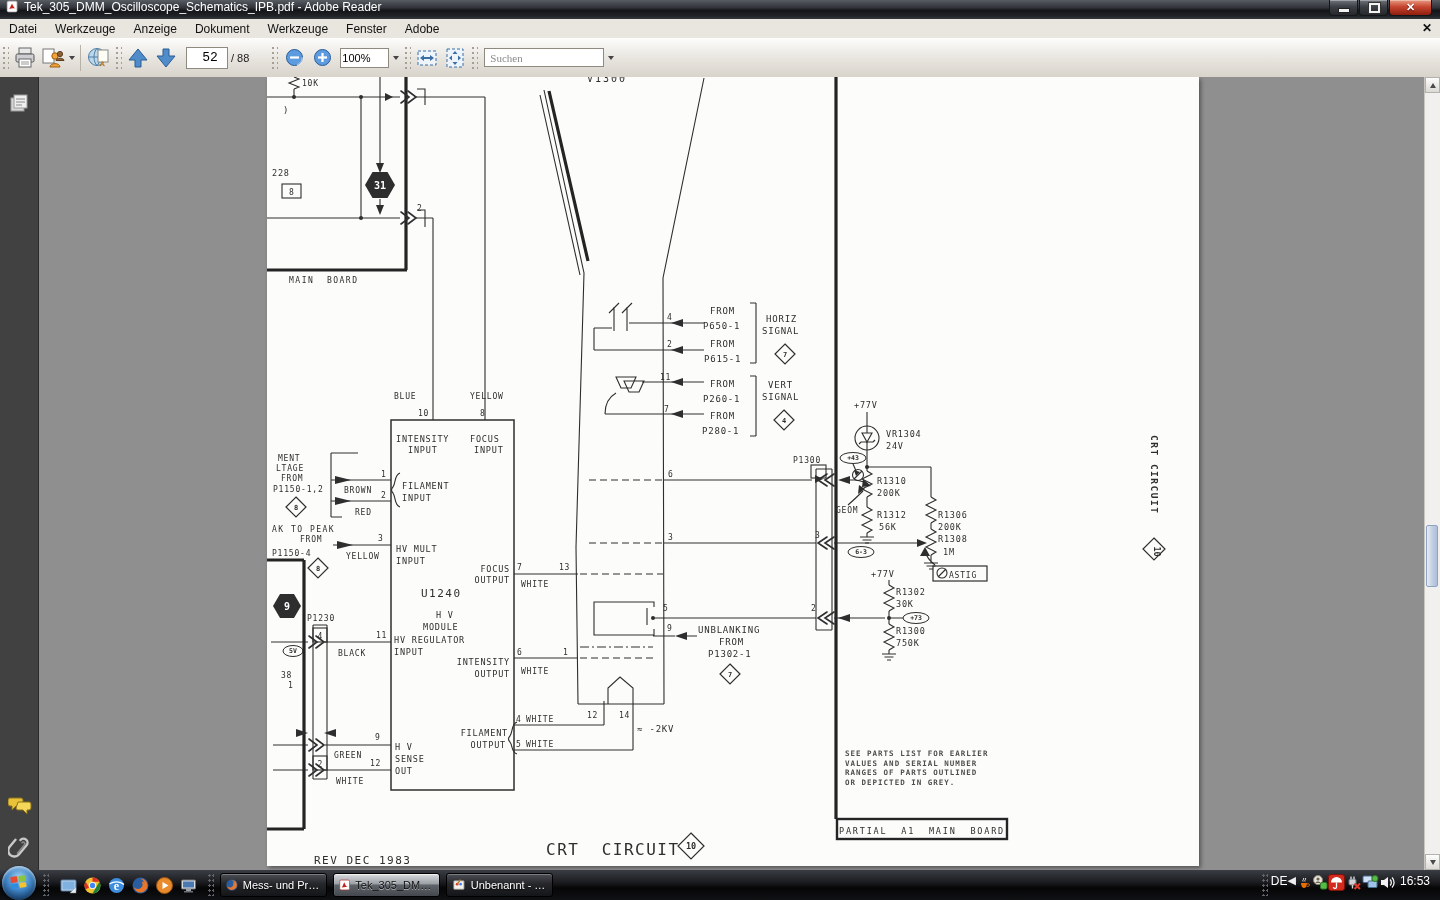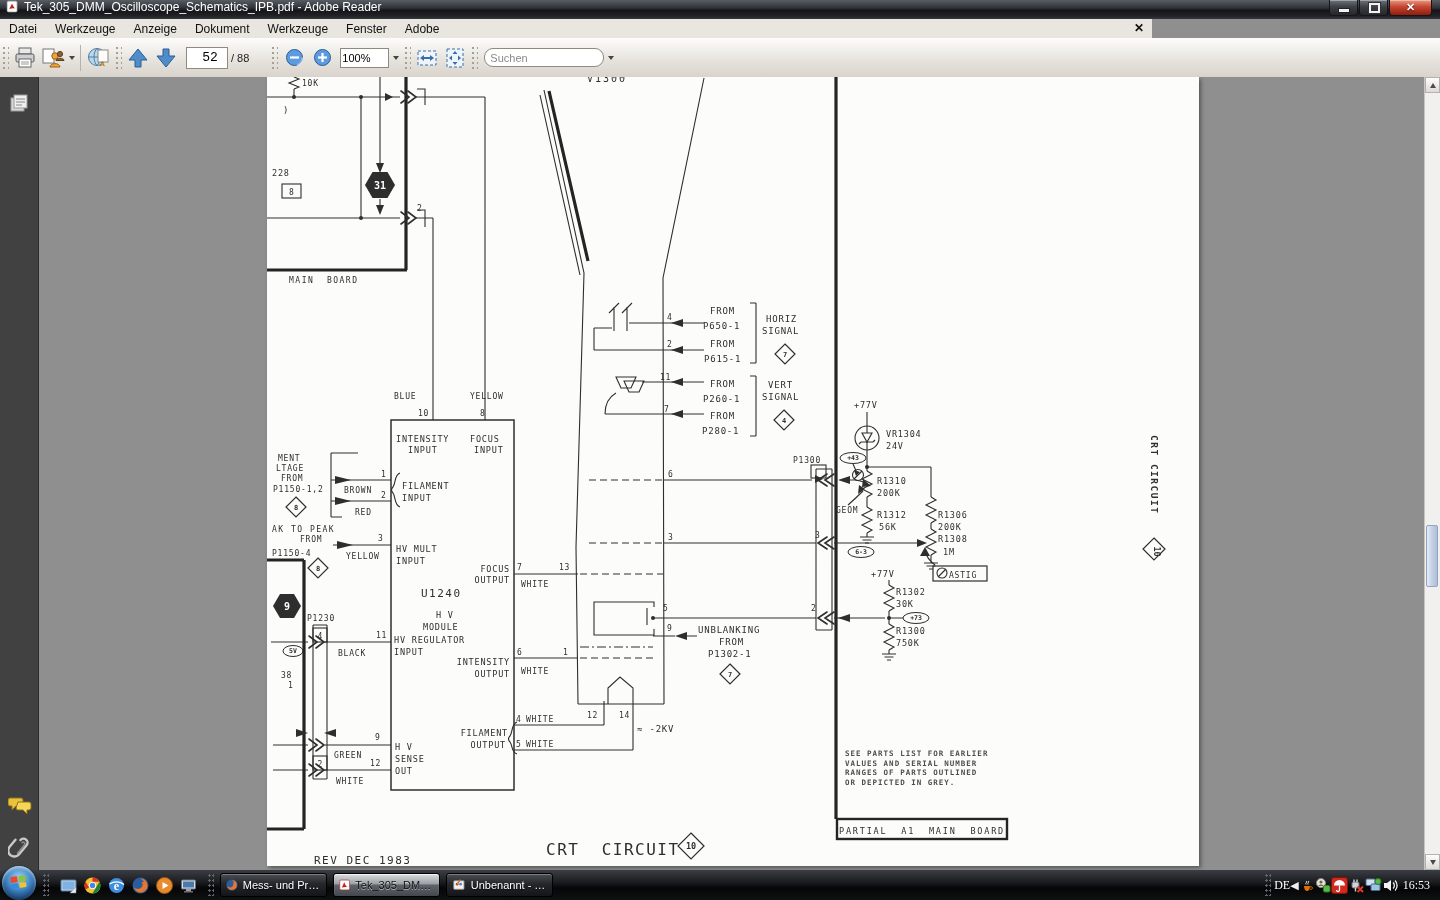--- a/index.html
+++ b/index.html
@@ -15,21 +15,21 @@
   .wbtn{width:27px;height:15px;border:1px solid #15161a;border-top:none;
     border-radius:0 0 4px 4px;position:relative;
     background:linear-gradient(#70747b,#3c3f45 45%,#25272c);
     box-shadow:inset 0 1px 0 rgba(255,255,255,.35);}
   .wbtn.close{width:41px;background:linear-gradient(#e89a82,#c64630 45%,#8f1d0e);}
   .wbtn .bar{position:absolute;left:8px;top:8px;width:10px;height:3px;background:#f2f2f2;border:1px solid #222;}
   .wbtn .rest{position:absolute;left:9px;top:3px;width:7px;height:6px;border:2px solid #f2f2f2;outline:1px solid #333;}
   .wbtn .x{position:absolute;left:0;top:0;width:100%;text-align:center;color:#fff;
     font-size:11px;font-weight:bold;line-height:14px;text-shadow:0 1px 1px #500;}
   
-  .menubar{position:absolute;left:0;top:19px;width:1152px;height:19px;background:#e9e6df;
+  .menubar{position:absolute;left:0;top:19px;width:1440px;height:19px;background:#e9e6df;
     display:flex;align-items:center;font-size:12px;color:#111;}
   .menubar .mitem{padding:1px 9px;cursor:default;}
   .menubar .mclose{position:absolute;right:8px;top:2px;font-size:12px;font-weight:bold;color:#111;}
   
   .toolbar{position:absolute;left:0;top:38px;width:1440px;height:39px;
     background:linear-gradient(#fdfdfc,#e7e4de 55%,#d8d4cc);
     border-bottom:1px solid #9d978c;display:flex;align-items:center;}
   .grip{width:7px;height:24px;margin:0 2px;
     background-image:radial-gradient(circle at 2px 2px,#a59f94 1px,transparent 1.4px);
     background-size:5px 5px;}
@@ -38,22 +38,22 @@
   .tsep{width:1px;height:26px;background:#b7b2a8;margin:0 4px;}
   .pagebox{width:30px;height:18px;background:#fff;border:1px solid #8f8a80;font-size:13px;
     text-align:center;font-family:Liberation Mono, monospace;margin:0 3px 0 6px;padding-left:8px;}
   .pagetotal{font-size:11px;color:#222;margin-right:20px;}
   .zoombox{width:46px;height:18px;background:#fff;border:1px solid #8f8a80;font-size:11px;
     display:flex;align-items:center;padding-left:1px;margin-left:4px;}
   .caretbtn{width:13px;height:18px;display:flex;align-items:center;justify-content:center;}
   .caret{width:0;height:0;border-left:3.5px solid transparent;border-right:3.5px solid transparent;
     border-top:4px solid #444;}
   .searchwrap{display:flex;align-items:center;margin-left:4px;}
-  .searchbox{width:108px;height:17px;border:1px solid #8f8a80;border-radius:9px;background:#fff;
-    font-size:11px;color:#444;padding:0 5px;font-family:Liberation Sans, sans-serif;}
+  .searchbox{width:108px;height:17px;border:1px solid #8f8a80;border-radius:0;background:#fff;
+    font-size:11px;color:#444;padding:0 5px;font-family:Liberation Serif, serif;}
   .searchbox::placeholder{color:#8a8a8a;}
   
   .workspace{position:absolute;left:0;top:77px;width:1440px;height:793px;display:flex;}
   .sidebar{width:38px;background:#414141;border-right:1px solid #2b2b2b;position:relative;flex:none;}
   .sidebar .sico{position:absolute;left:8px;}
   .docarea{flex:1;background:#8f8f8f;position:relative;overflow:hidden;}
   .page{position:absolute;left:228px;top:0;width:932px;height:789px;background:#fcfcfa;
     box-shadow:2px 2px 4px rgba(0,0,0,.4);}
   .scrollbar{width:15px;background:#f1f0ee;border-left:1px solid #c9c6c0;position:relative;flex:none;}
   .sb-btn{position:absolute;left:0;width:15px;height:16px;background:linear-gradient(#fdfdfd,#dcdad6);
@@ -78,21 +78,21 @@
     background-image:radial-gradient(circle at 1.5px 1.5px,#61646a 1px,transparent 1.2px);
     background-size:4px 5px;}
   .taskbtn{width:107px;height:24px;margin:0 3px;border-radius:3px;border:1px solid #000;
     background:linear-gradient(#4b4e54,#26272b 45%,#141518);
     box-shadow:inset 0 1px 0 rgba(255,255,255,.28);
     display:flex;align-items:center;padding:0 5px;box-sizing:border-box;gap:5px;}
   .taskbtn.active{background:linear-gradient(#d9dbdd,#9ba0a6 45%,#5f646b 50%,#44484e);
     box-shadow:inset 0 1px 1px rgba(255,255,255,.7);}
   .taskbtn span{color:#fff;font-size:11px;white-space:nowrap;overflow:hidden;text-overflow:ellipsis;
     text-shadow:0 1px 2px #000;}
-  .tray{margin-left:auto;display:flex;align-items:center;padding-right:10px;font-family:Liberation Serif, serif;}
+  .tray{margin-left:auto;display:flex;align-items:flex-start;padding-right:10px;}
   .tray .lang{color:#fff;font-size:12px;}
   .tray .chev{color:#eee;font-size:11px;}
   .clock{color:#fff;font-size:12px;text-shadow:0 1px 2px #000;margin-left:4px;}
   
   #schem-svg{font-family:"DejaVu Sans Mono","Liberation Mono",monospace;}
   #schem-svg text{white-space:pre;}
 </style>
 </head>
 <body>
 

